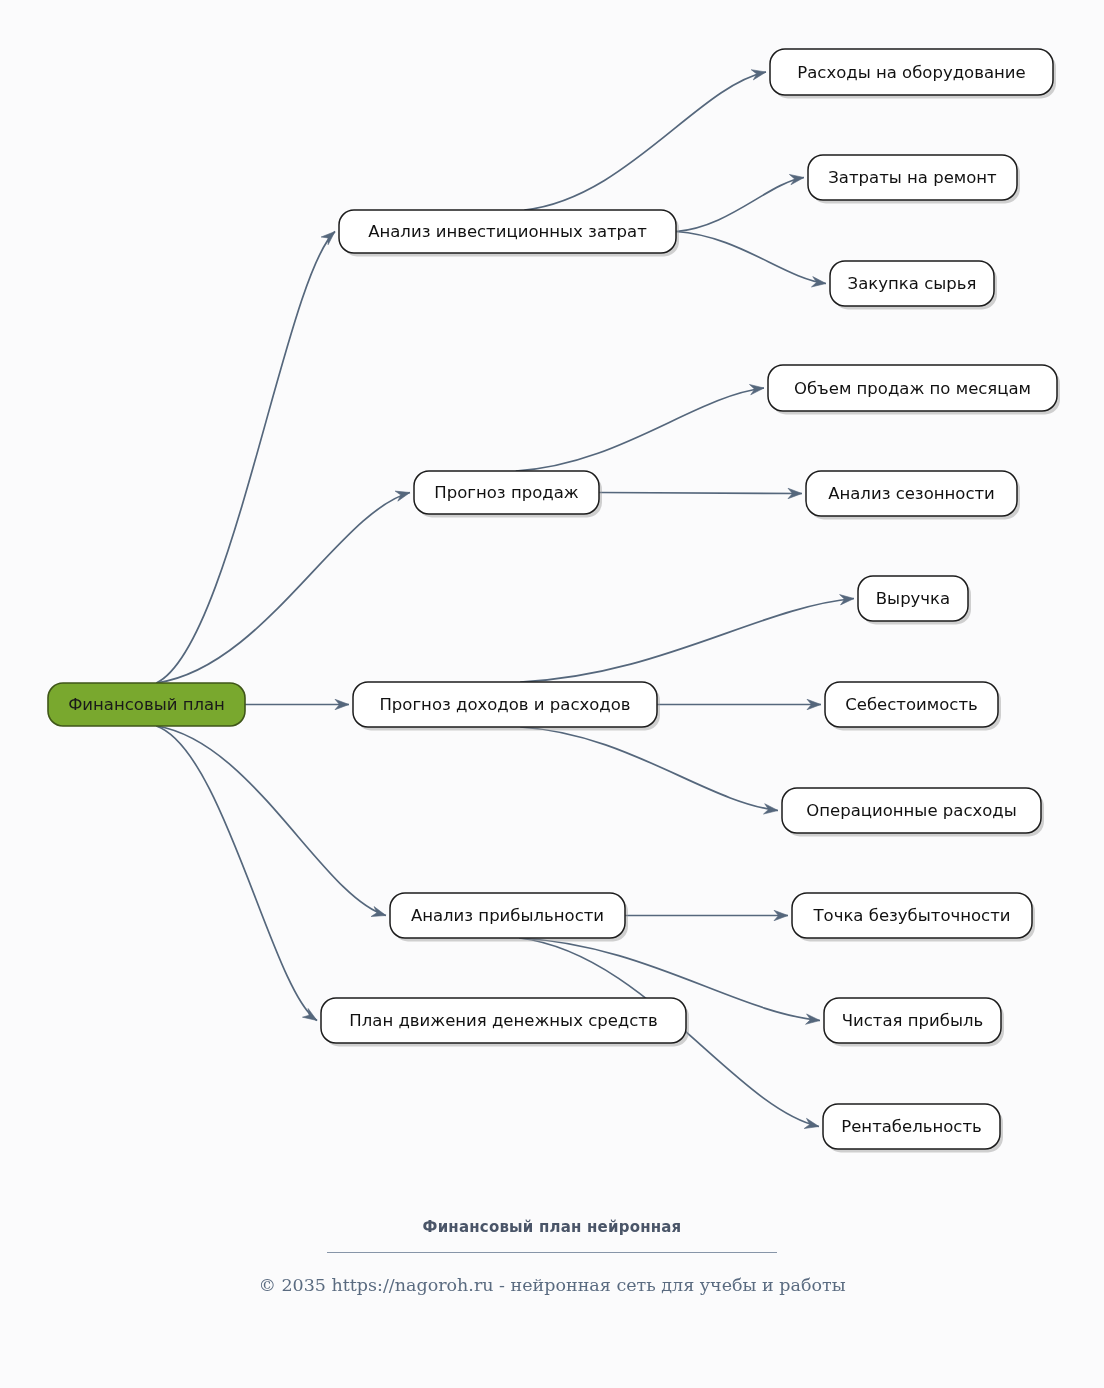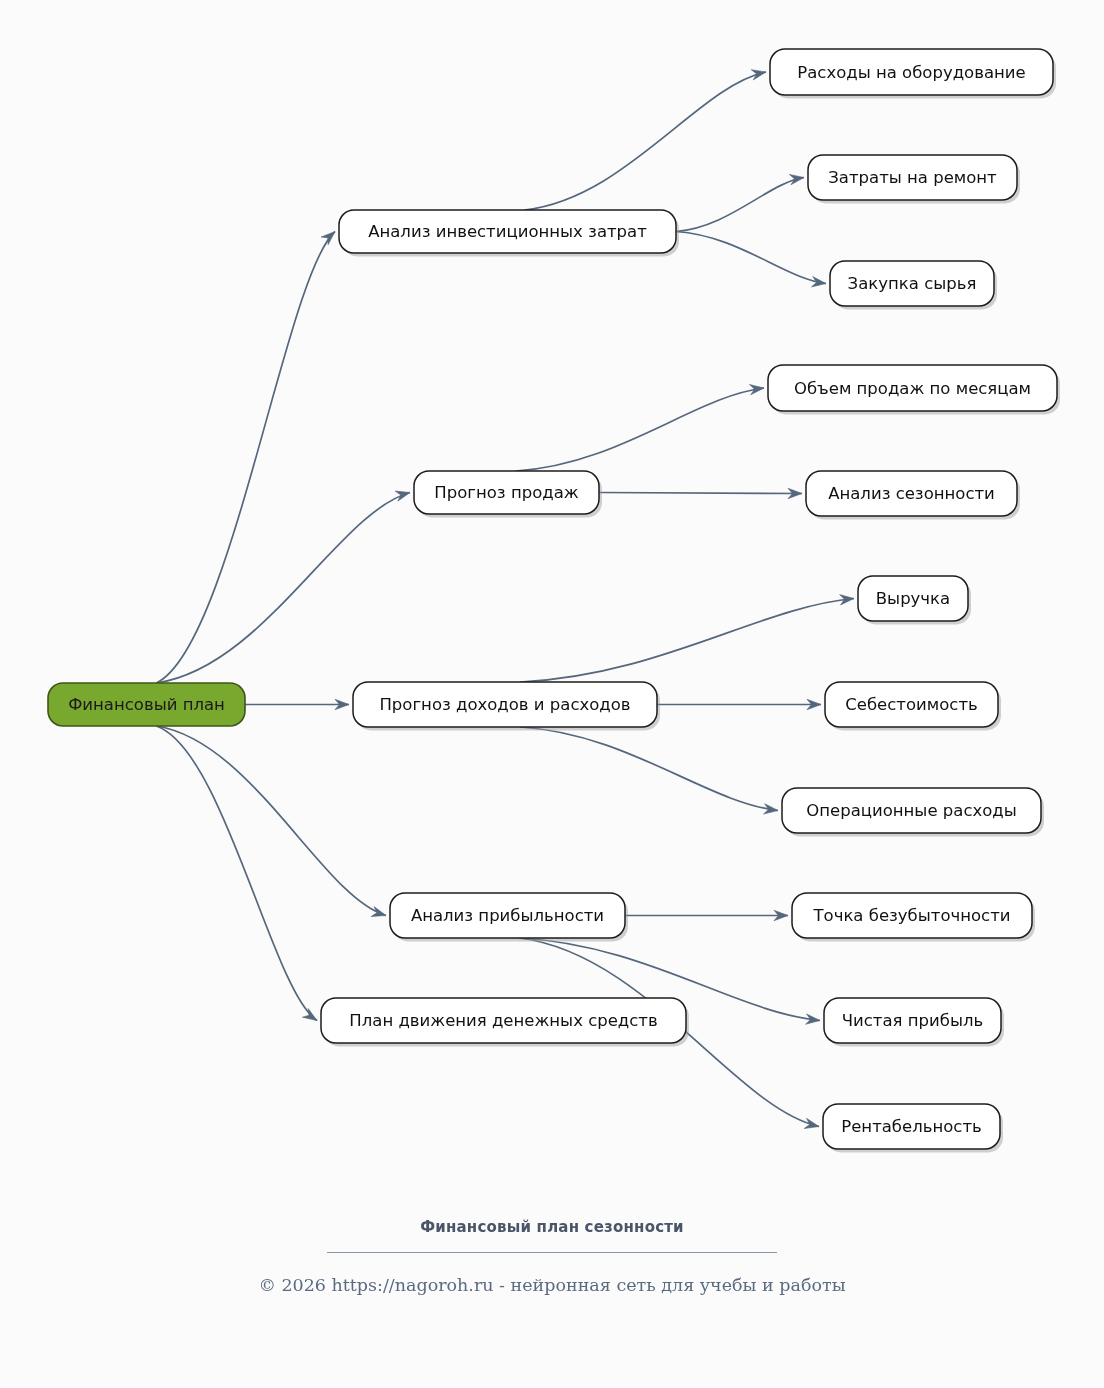--- a/index.html
+++ b/index.html
@@ -218,17 +218,17 @@
         </g>
         <g>
           <rect class="node-shadow" x="826" y="1107.5" width="177" height="45" rx="15" ry="15"></rect>
           <rect class="node-box" x="823" y="1104" width="177" height="45" rx="15" ry="15"></rect>
           <text class="node-label" x="911.5" y="1127.5">Рентабельность</text>
         </g>
       </g>
   </svg>
 
   <div class="footer-wrap">
-    <p class="footer-title">Финансовый план сезонности</p>
+    <p class="footer-title">Финансовый план нейронная</p>
     <div class="footer-rule"></div>
-    <p class="footer-credit">© 2026 https://nagoroh.ru - нейронная сеть для учебы и работы</p>
+    <p class="footer-credit">© 2035 https://nagoroh.ru - нейронная сеть для учебы и работы</p>
   </div>
 </div>
 
 </body></html>

